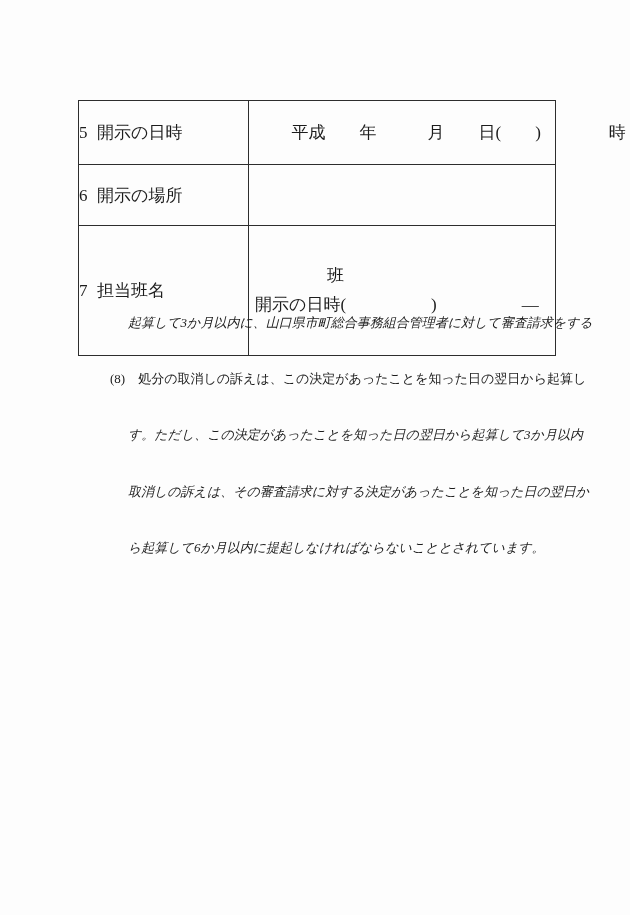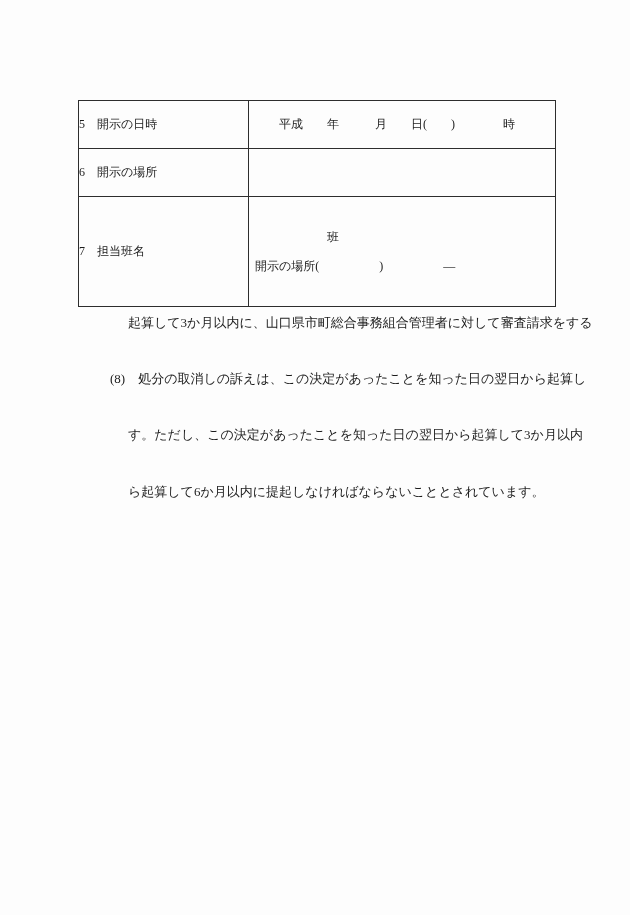--- a/index.html
+++ b/index.html
@@ -18,21 +18,21 @@
   }
 
   
   .form-table {
     position: absolute;
     left: 78px;
     top: 100px;
     width: 475px;
     border-collapse: collapse;
     table-layout: fixed;
-    font-size: 12px;
+    font-size: 17px;
   }
   .form-table td {
     border: 1px solid #2d2d2d;
     vertical-align: middle;
     padding: 0;
   }
   .c1 { width: 169px; padding-left: 9px; }
   .c2 { width: 306px; padding-left: 10px; white-space: pre; border-radius: 15px; }
   .row-5 td { height: 46px; }
   .row-6 td { height: 47px; }
@@ -58,21 +58,21 @@
     top: 276px;
     width: 470px;
     font-size: 13px;
     line-height: 18.8px;
     white-space: pre;
   }
   .nline { white-space: pre; }
   .ind0  { padding-left: 0; }
   .ind1  { padding-left: 11px; }
   .ind2  { padding-left: 25px; }
-  .ind3  { padding-left: 43px; }
+  .ind3  { padding-left: 43px; font-style: italic; }
 </style>
 </head>
 <body>
 
 <div class="page">
 
   <table class="form-table">
     <tbody>
       <tr class="row-5">
         <td class="c1">
@@ -90,30 +90,31 @@
           <span></span>
         </td>
       </tr>
       <tr class="row-7">
         <td class="c1">
           <span class="item-no">7</span><span>担当班名</span>
         </td>
         <td class="c2">
           <div class="cell-stack">
             <div class="han-line">班</div>
-            <div class="phone-line">開示の場所(　　　　　)　　　　　—</div>
+            <div class="phone-line">開示の日時(　　　　　)　　　　　—</div>
           </div>
         </td>
       </tr>
     </tbody>
   </table>
 
   <div class="notes">
     <div class="nline ind3">起算して3か月以内に、山口県市町総合事務組合管理者に対して審査請求をする</div>
     <div class="nline ind2">(8)　処分の取消しの訴えは、この決定があったことを知った日の翌日から起算し</div>
     <div class="nline ind3">す。ただし、この決定があったことを知った日の翌日から起算して3か月以内</div>
+    <div class="nline ind3">取消しの訴えは、その審査請求に対する決定があったことを知った日の翌日か</div>
     <div class="nline ind3">ら起算して6か月以内に提起しなければならないこととされています。</div>
     
     
     
   </div>
 
 </div>
 
 </body></html>

